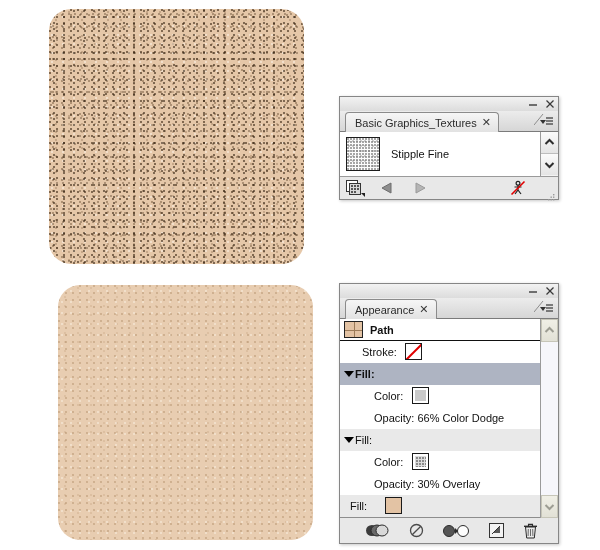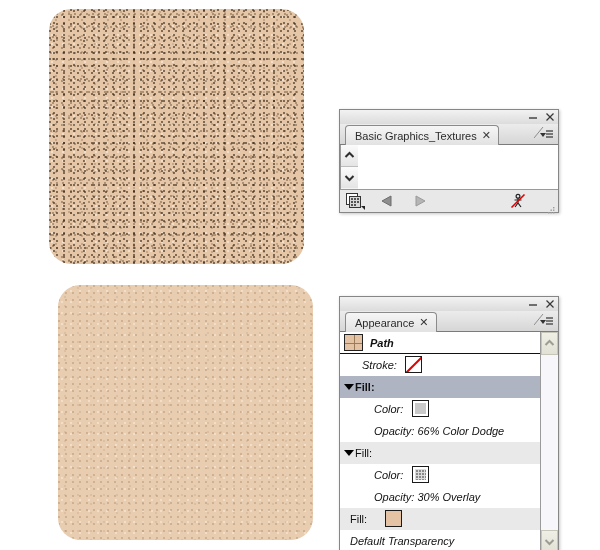--- a/index.html
+++ b/index.html
@@ -39,21 +39,21 @@
     background-image:
       radial-gradient(circle at 1px 1px, rgba(150,112,72,.30) 0.9px, transparent 1.1px),
       radial-gradient(circle at 1px 1px, rgba(255,250,240,.40) 0.9px, transparent 1.1px),
       radial-gradient(circle at 1px 1px, rgba(170,130,90,.18) 0.9px, transparent 1.1px);
     background-size:7px 7px, 9px 11px, 13px 9px;
     background-position:0 0, 3px 5px, 6px 2px;
   }
 
   
   .panel{position:absolute;background:#8b5cf6;border:1px solid #868686;
-         box-shadow:1px 1px 3px rgba(0,0,0,.22);margin-top:13px;}
+         box-shadow:1px 1px 3px rgba(0,0,0,.22);}
   .panel-topbar{position:relative;height:14px;
          background:linear-gradient(#f2f2f2,#dcdcdc);}
   .win-btns{position:absolute;right:3px;top:0;display:flex;gap:7px;
          align-items:center;height:14px;}
   .win-btn{width:10px;height:10px;position:relative;cursor:default;}
   .win-btn svg{display:block;}
 
   .tabrow{position:relative;height:20px;background:linear-gradient(#ececec,#d6d6d6);
           border-bottom:1px solid #7b7b7b;}
   .tab{position:absolute;left:5px;top:1px;height:19px;
@@ -86,21 +86,21 @@
   .tx-foot .ic{width:34px;display:flex;align-items:center;justify-content:flex-start;cursor:pointer;}
   .tx-break{position:absolute;right:32px;top:3px;cursor:pointer;}
   .grip{position:absolute;right:3px;bottom:2px;width:9px;height:9px;}
 
   
   #appearance-panel{left:339px;top:283px;width:218px;}
   .ap-body{position:relative;display:flex;background:#ffffff;}
   .ap-rows{flex:1;border-bottom:1px solid #8d8d8d;}
   .ap-row{height:21px;display:flex;align-items:center;font-size:11px;color:#111;
           position:relative;border-bottom:1px solid transparent;}
-  .ap-row.white{background:#ffffff;font-style:italic;}
+  .ap-row.white{background:#ffffff;}
   .ap-row.grey{background:#e9e9e9;}
   .ap-row.sel{background:#aeb4c2;}
   .ap-row.rule{border-bottom:1px solid #111;}
   .ap-indent1{padding-left:10px;}
   .ap-indent2{padding-left:22px;}
   .ap-indent3{padding-left:34px;}
   .ap-bold{font-weight:bold;}
   .tri{display:inline-block;width:0;height:0;border-left:5px solid transparent;
        border-right:5px solid transparent;border-top:6px solid #000;margin-right:1px;
        vertical-align:middle;cursor:pointer;}
@@ -166,20 +166,26 @@
         <line x1="0" y1="12" x2="9" y2="1" stroke="#8d8d8d" stroke-width="1"></line>
         <polygon points="6,7 12,7 9,11" fill="#333"></polygon>
         <line x1="12" y1="5" x2="19" y2="5" stroke="#333" stroke-width="1.2"></line>
         <line x1="12" y1="8" x2="19" y2="8" stroke="#333" stroke-width="1.2"></line>
         <line x1="12" y1="11" x2="19" y2="11" stroke="#333" stroke-width="1.2"></line>
       </svg>
     </div>
   </div>
 
   <div class="tx-body">
+    <div class="tx-list">
+      <div class="tx-item">
+        <div class="tx-thumb"></div>
+        <div class="tx-name">Stipple Fine</div>
+      </div>
+    </div>
     <div class="tx-scroll">
       <div class="sb-arrow">
         <svg width="11" height="9" viewBox="0 0 11 9">
             <polyline points="1.5,6 5.5,2 9.5,6" fill="none" stroke="#2e2e2e" stroke-width="2"></polyline>
           </svg>
       </div>
       <div class="sb-arrow" style="border-bottom:none">
         <svg width="11" height="9" viewBox="0 0 11 9">
             <polyline points="1.5,3 5.5,7 9.5,3" fill="none" stroke="#2e2e2e" stroke-width="2"></polyline>
           </svg>
@@ -310,23 +316,20 @@
 
       <div class="ap-row white">
         <span class="ap-indent3">Opacity: 30% Overlay</span>
       </div>
 
       <div class="ap-row grey">
         <span class="ap-indent1">Fill:</span>
         <span class="sw sw-tan" style="margin-left:18px"></span>
       </div>
 
-      <div class="ap-row white rule">
-        <span class="ap-indent1">Default Transparency</span>
-      </div>
     </div>
 
     <div class="ap-scroll">
       <div class="sb-arrow-lg">
         <svg width="11" height="9" viewBox="0 0 11 9">
             <polyline points="1.5,6 5.5,2 9.5,6" fill="none" stroke="#9d9d93" stroke-width="2"></polyline>
           </svg>
       </div>
       <div class="sb-arrow-lg">
         <svg width="11" height="9" viewBox="0 0 11 9">

